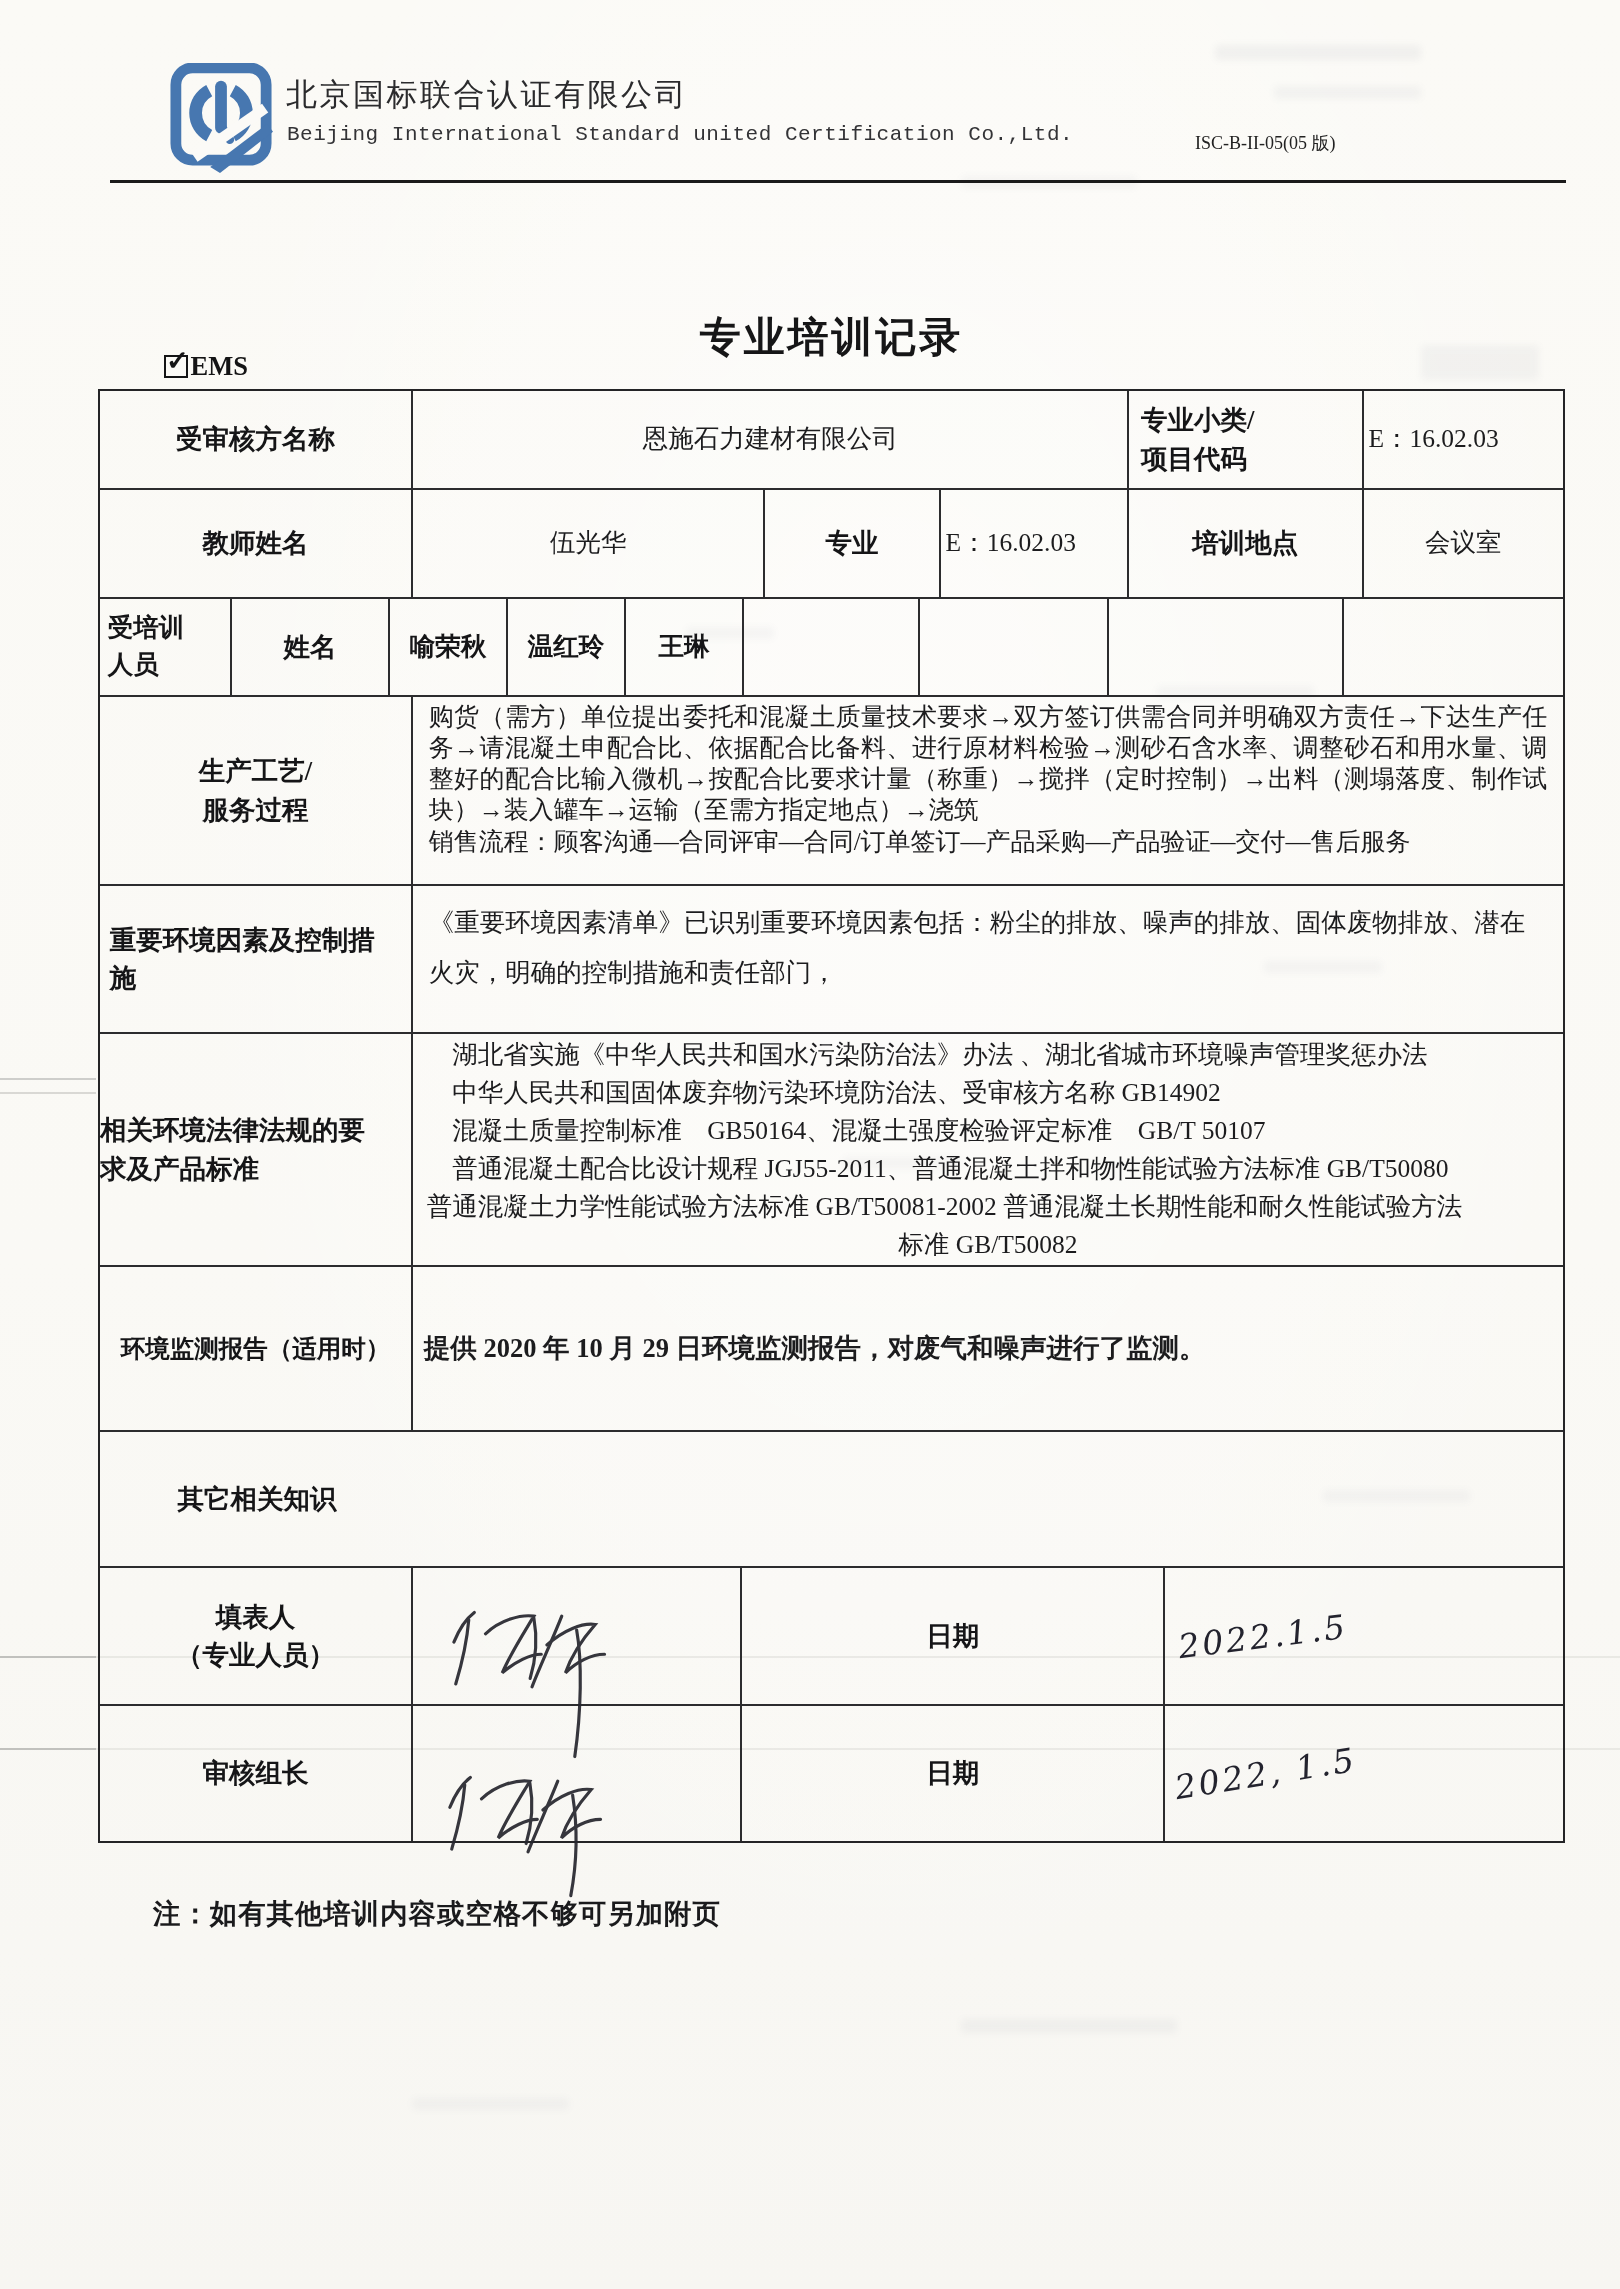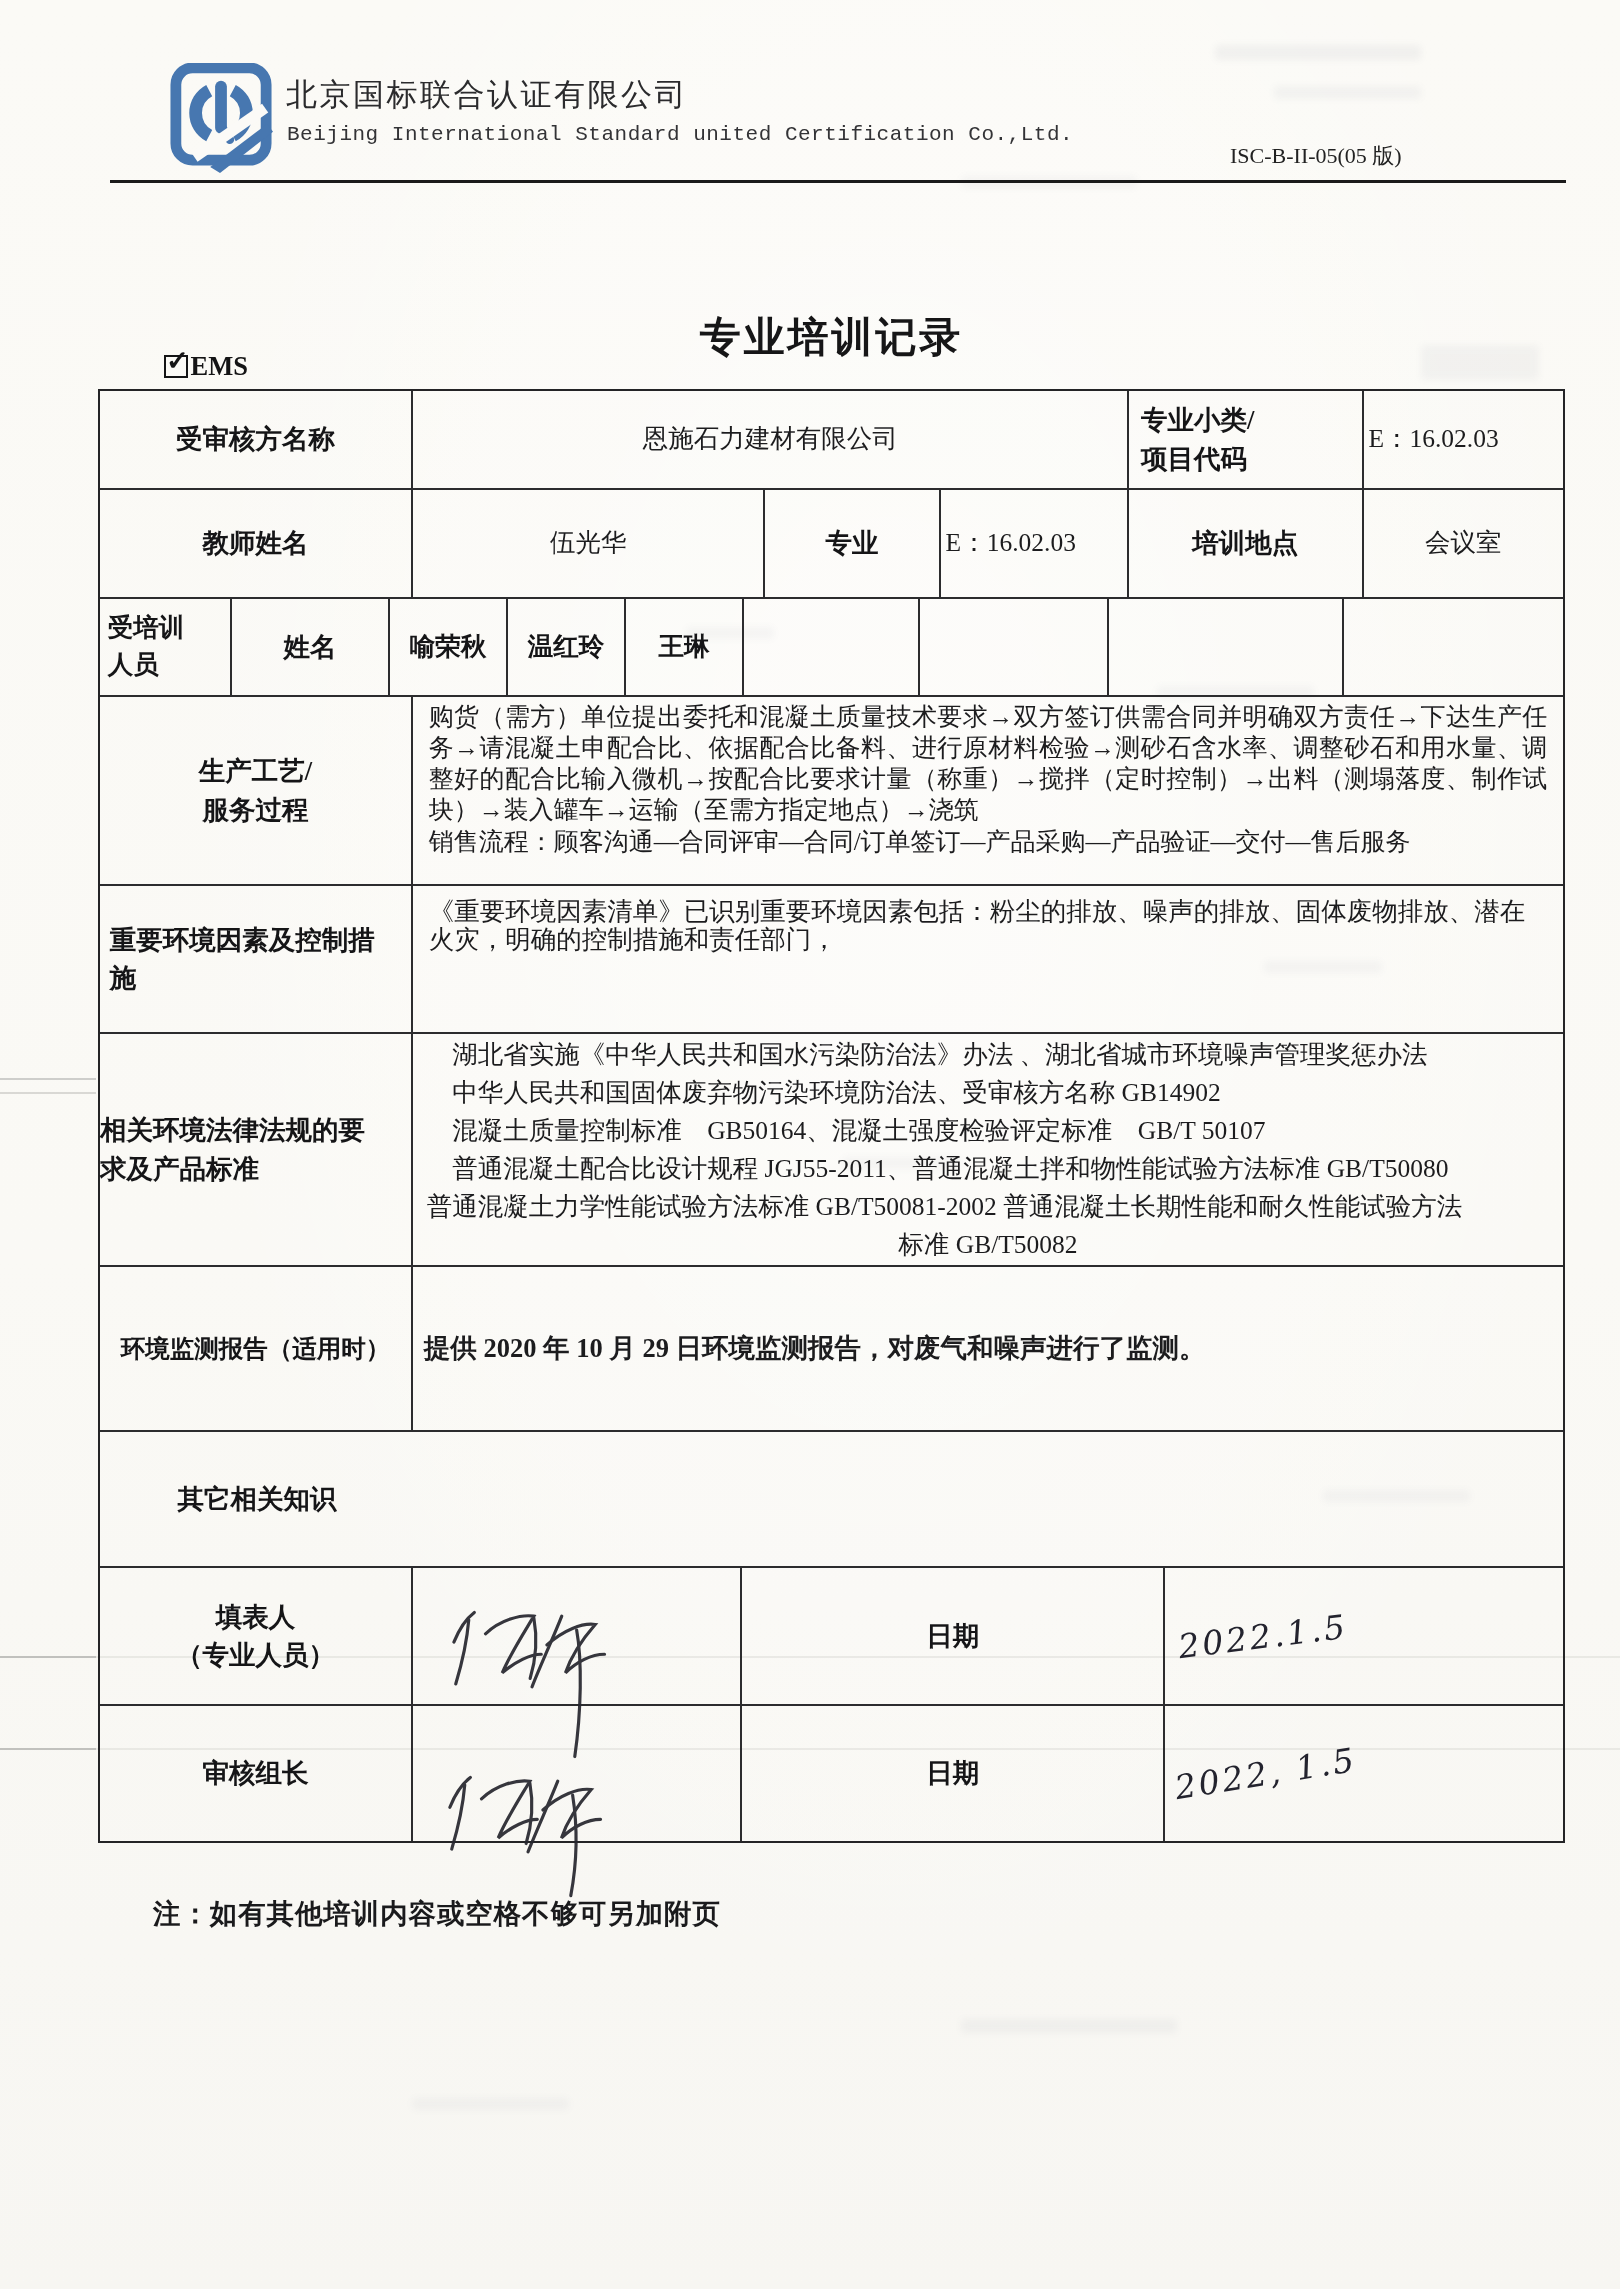--- a/index.html
+++ b/index.html
@@ -15,21 +15,21 @@
   .logo { position:absolute; left:169px; top:63px; }
   .company-cn {
     position:absolute; left:286px; top:74px; font-size:31px; letter-spacing:2.5px;
     font-family:"Liberation Sans","DejaVu Sans",sans-serif; color:#2b2b2d; font-weight:500;
   }
   .company-en {
     position:absolute; left:287px; top:123px; font-size:21px; letter-spacing:0.5px;
     font-family:"Liberation Mono","DejaVu Sans Mono",monospace; color:#333336;
   }
   .header-rule { position:absolute; left:110px; top:180px; width:1456px; height:2.9px; background:#1b1b1b; }
-  .form-code { position:absolute; left:1230px; top:131px; font-size:22px; color:#222;margin-top:10px; }
+  .form-code { position:absolute; left:1195px; top:131px; font-size:18px; color:#222; }
   
   .doc-title {
     position:absolute; left:98px; top:310px; width:1467px; text-align:center;
     font-size:41px; font-weight:bold; letter-spacing:2.9px; color:#161617;
   }
   .ems { position:absolute; left:164px; top:351px; font-size:26.5px; font-weight:bold; display:flex; align-items:center; color:#141415;}
   .ems-box { position:relative; width:19.6px; height:19.6px; border:2.5px solid #141415; margin-right:2.9px; }
   .ems-box .tick { position:absolute; left:0px; top:-11.8px; font-size:27.4px; font-weight:bold; }
   
   .form-table {
@@ -42,21 +42,21 @@
     border-right:2px solid #2c2c2e; box-sizing:border-box;
     display:flex; flex-direction:column; align-items:center; justify-content:center;
     text-align:center; font-size:25.5px; line-height:1.45; padding:2px 5.9px;
   }
   .tcell:last-child { border-right:none; }
   .lb { font-weight:bold; font-size:26.5px; color:#151517; }
   .left { align-items:flex-start; text-align:left; }
   .paragraph-cell { justify-content:flex-start; padding:3.9px 15.7px 2px 15.7px; }
   .process-text { font-size:25px; line-height:31px; text-align:justify; }
   .sales-text  { font-size:25px; line-height:31px; margin-top:1px; }
-  .env-text { font-size:25.5px; line-height:28px; text-align:left; padding-top:11.8px; }
+  .env-text { font-size:25.5px; line-height:50px; text-align:left; padding-top:11.8px; }
   .law-line { font-size:25.5px; line-height:38px; width:100%; text-align:left; }
   .law-indent { padding-left:25.5px; }
   .law-center { text-align:center; }
   .report-text { font-weight:bold; font-size:26.5px; width:100%; text-align:left; padding-left:9.8px; }
   .nowrap { white-space:nowrap; }
   
   .hand-date {
     position:absolute; font-size:33px; font-style:italic; letter-spacing:2.9px;
     color:#23232e; font-family:"DejaVu Serif","Liberation Serif",serif;
   }

